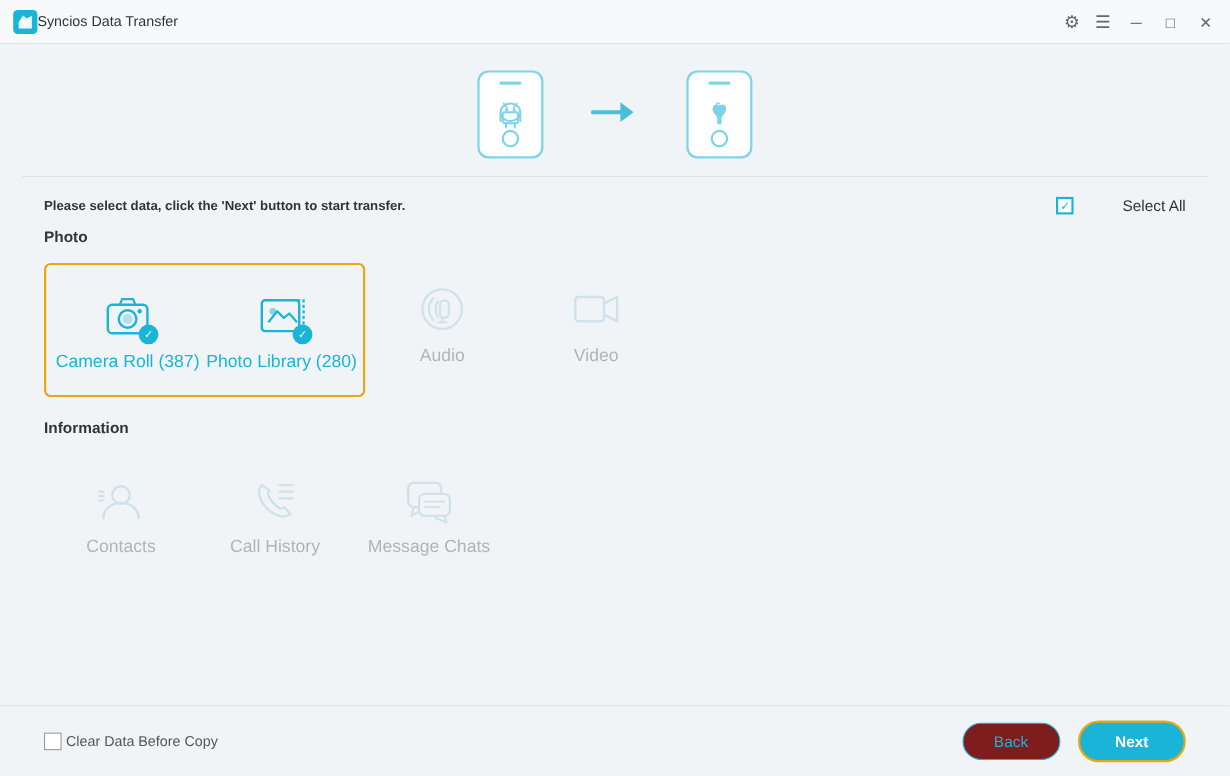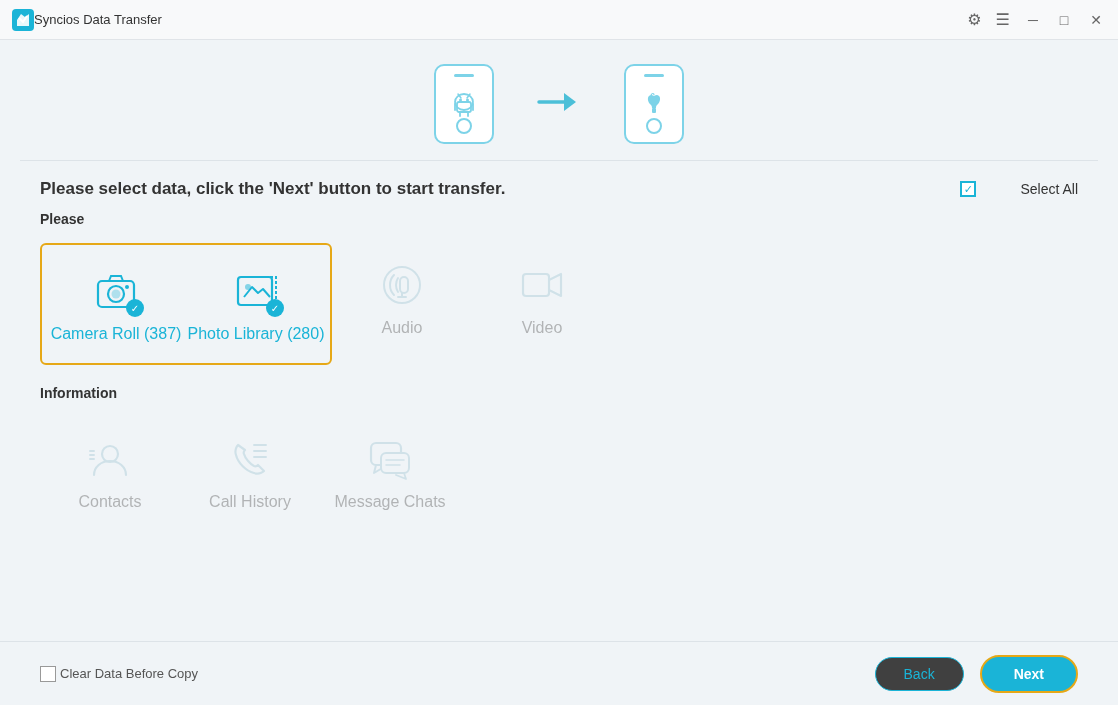--- a/index.html
+++ b/index.html
@@ -121,21 +121,21 @@
     }
     
     .select-all-bar {
       display: flex;
       align-items: center;
       justify-content: space-between;
       padding: 18px 40px 12px;
       flex-shrink: 0;
     }
     .select-instruction {
-      font-size: 17px;
+      font-size: 12px;
       font-weight: 600;
       color: #333;
     }
     .select-all-control {
       display: flex;
       align-items: center;
       gap: 8px;
     }
     .checkbox-blue {
       width: 16px;
@@ -259,21 +259,21 @@
     }
     .bottom-buttons {
       display: flex;
       gap: 16px;
       align-items: center;
     }
     .btn-back {
       padding: 8px 28px;
       border: 1.5px solid #1ab4d7;
       border-radius: 24px;
-      background: #404040;
+      background: #7f1d1d;
       color: #1ab4d7;
       font-size: 14px;
       cursor: pointer;
     }
     .btn-next {
       padding: 9px 32px;
       border: 2px solid #e6a817;
       border-radius: 24px;
       background: #1ab4d7;
       color: white;
@@ -353,21 +353,21 @@
   <div class="select-all-bar">
     <span class="select-instruction">Please select data, click the 'Next' button to start transfer.</span>
     <div class="select-all-control">
       <div class="checkbox-blue">✓</div>
       <span class="select-all-label">Select All</span>
     </div>
   </div>
 
   <div class="items-area">
 
-    <div class="section-label">Please</div>
+    <div class="section-label">Photo</div>
 
     <div class="items-grid">
 
       <div class="selected-wrapper">
 
         <div class="item-card">
           <div class="item-icon-wrapper">
             <div class="item-icon">
               <svg width="48" height="48" viewBox="0 0 48 48" fill="none">
                 <rect x="6" y="14" width="36" height="26" rx="4" stroke="#1ab4d7" stroke-width="2.2" fill="none"></rect>

